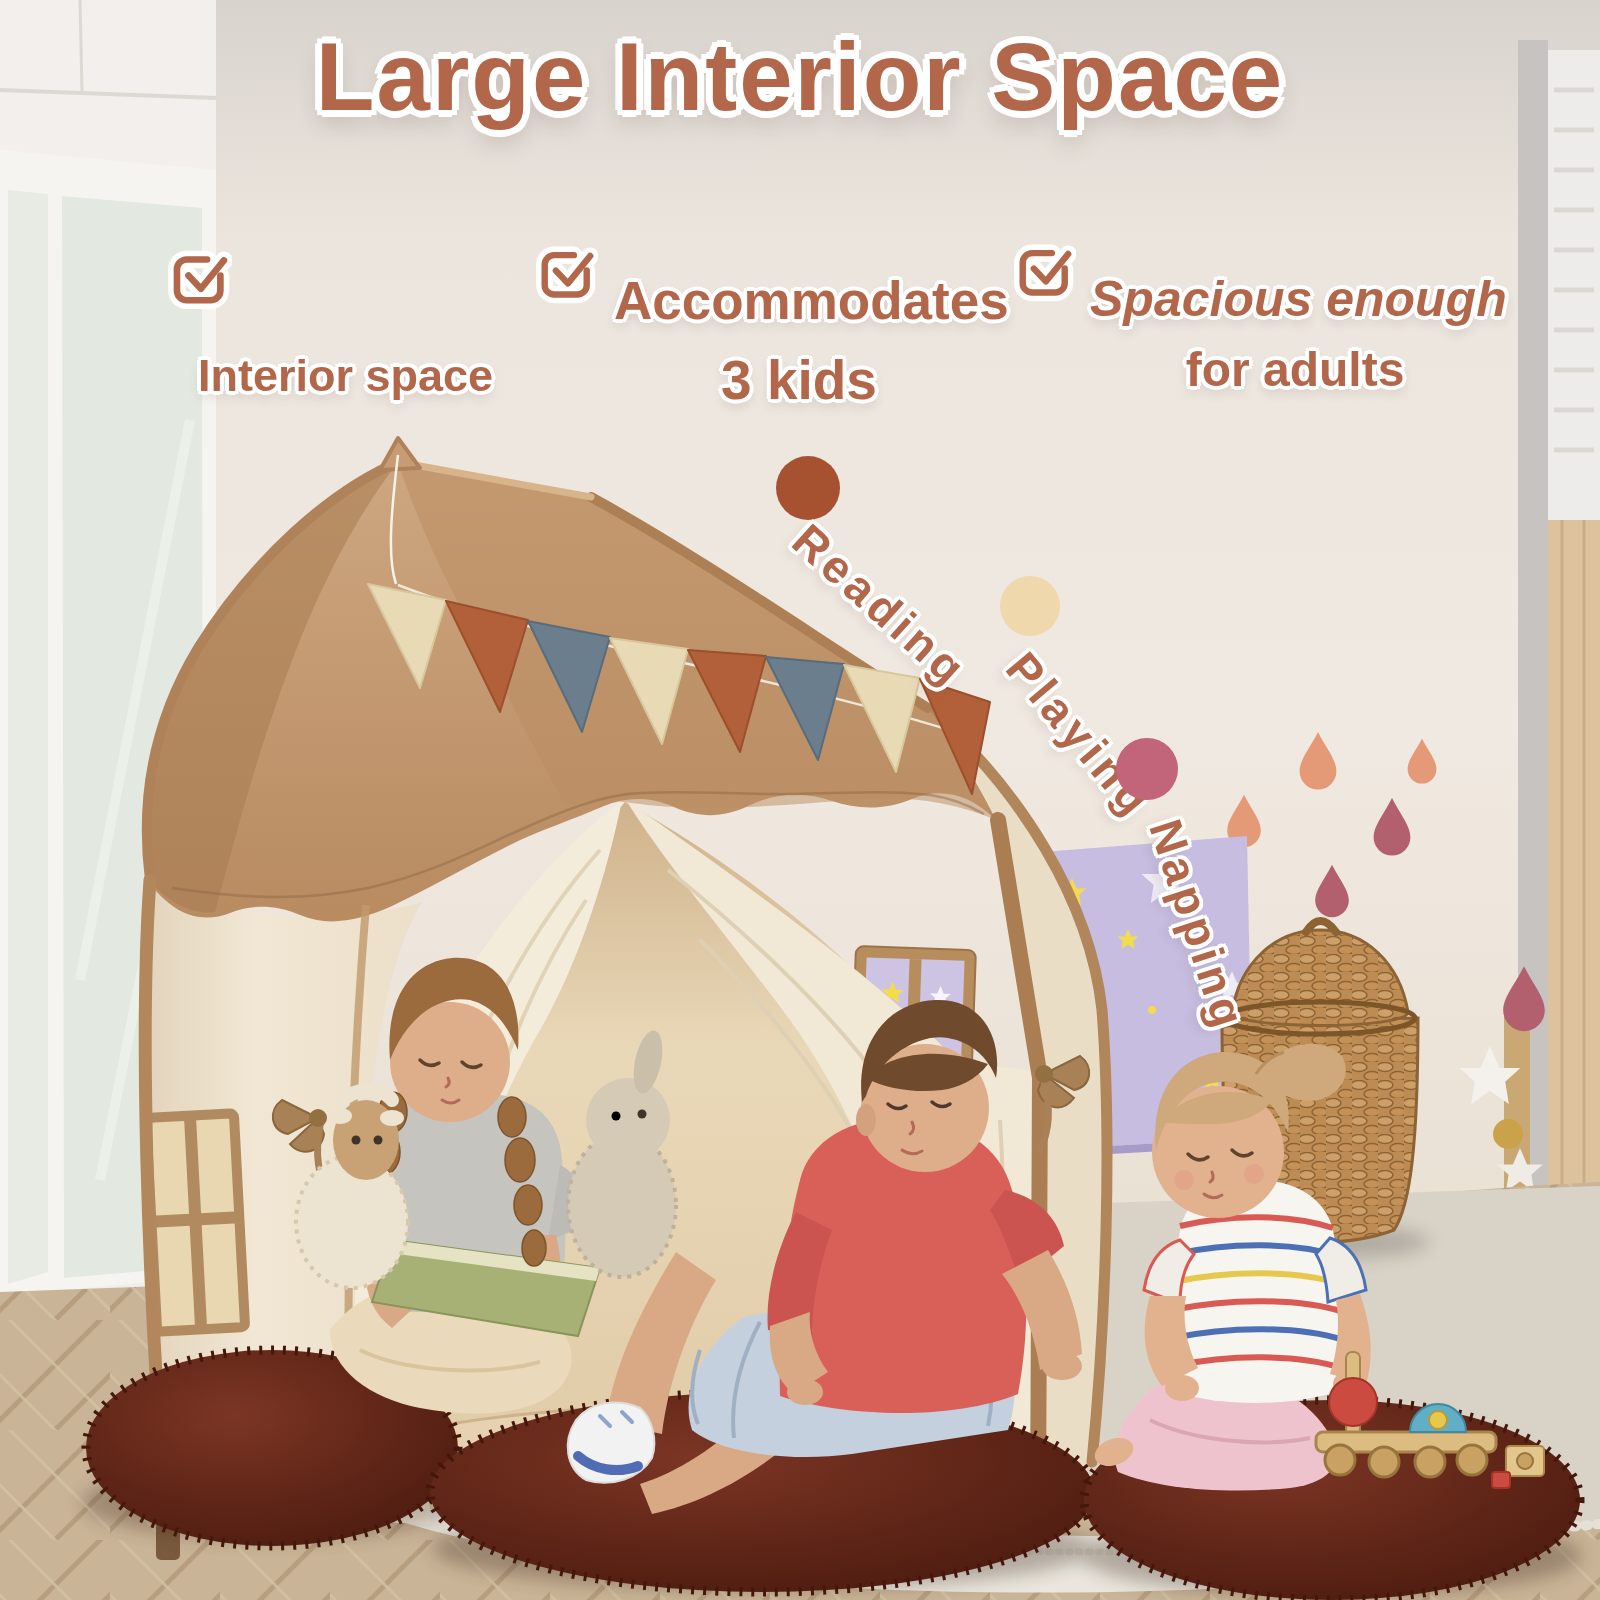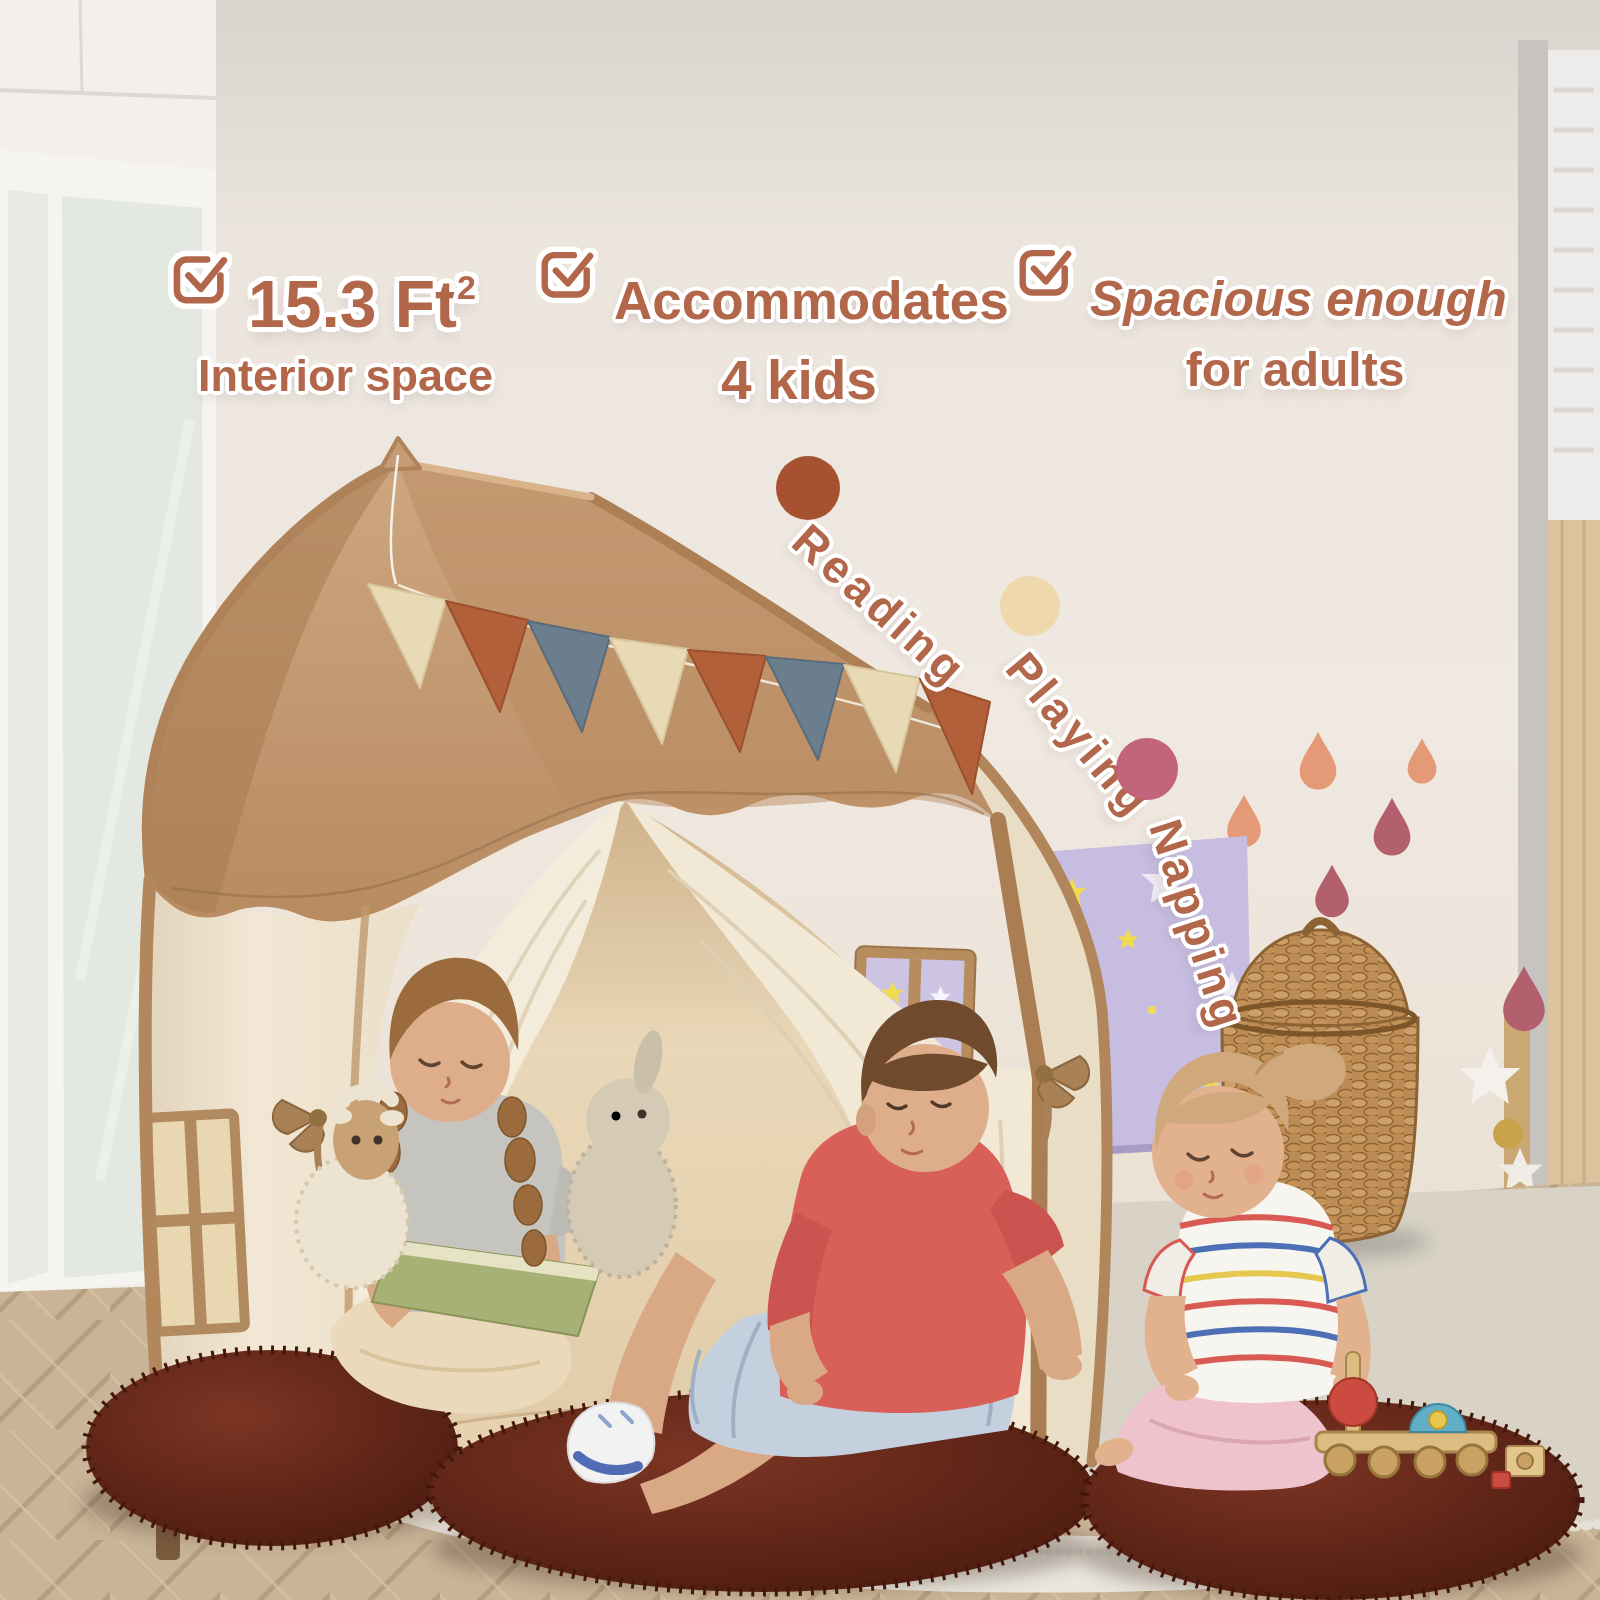--- a/index.html
+++ b/index.html
@@ -351,53 +351,53 @@
           <circle cx="1472" cy="1460" r="15"></circle>
       </g>
       <path d="M1410,1432 a28,28 0 0 1 56,0 z" fill="#62aec6" stroke="#3f8aa3" stroke-width="2"></path>
       <circle cx="1438" cy="1420" r="9" fill="#e7c84f" stroke="#b99b32" stroke-width="2"></circle>
       <rect x="1506" y="1446" width="38" height="30" rx="4" fill="#e2c68c" stroke="#ad8950" stroke-width="2"></rect>
       <circle cx="1525" cy="1461" r="8" fill="#c9a263" stroke="#96743c" stroke-width="2"></circle>
       <rect x="1492" y="1472" width="18" height="16" rx="3" fill="#cc4b40" stroke="#a33527" stroke-width="2"></rect>
     </g>
   </svg>
 
+  <div id="page-title" class="txt outline-lg">Large Interior Space</div>
 
   <div id="feature-1" class="feature">
     <span class="icon">
       <svg viewBox="0 0 72 70" width="64" height="62">
         <g stroke="#ffffff" stroke-width="20" fill="none" stroke-linecap="round" stroke-linejoin="round">
           <path d="M59,31 V48 a11,11 0 0 1 -11,11 H21 a11,11 0 0 1 -11,-11 V24 a11,11 0 0 1 11,-11 h23"></path>
           <path d="M23,31 L37,46 L63,14"></path>
         </g>
         <g stroke="#b2674a" stroke-width="7.5" fill="none" stroke-linecap="round" stroke-linejoin="round">
           <path d="M59,31 V48 a11,11 0 0 1 -11,11 H21 a11,11 0 0 1 -11,-11 V24 a11,11 0 0 1 11,-11 h23"></path>
           <path d="M23,31 L37,46 L63,14"></path>
         </g>
       </svg>
     </span>
-    <div class="txt f-value outline-md"><span>15.3 Ft</span><span class="f-sup">2</span></div>
     <div class="txt f-label outline-sm">Interior space</div>
   </div>
 
   <div id="feature-2" class="feature">
     <span class="icon">
       <svg viewBox="0 0 72 70" width="62" height="60">
         <g stroke="#ffffff" stroke-width="20" fill="none" stroke-linecap="round" stroke-linejoin="round">
           <path d="M59,31 V48 a11,11 0 0 1 -11,11 H21 a11,11 0 0 1 -11,-11 V24 a11,11 0 0 1 11,-11 h23"></path>
           <path d="M23,31 L37,46 L63,14"></path>
         </g>
         <g stroke="#b2674a" stroke-width="7.5" fill="none" stroke-linecap="round" stroke-linejoin="round">
           <path d="M59,31 V48 a11,11 0 0 1 -11,11 H21 a11,11 0 0 1 -11,-11 V24 a11,11 0 0 1 11,-11 h23"></path>
           <path d="M23,31 L37,46 L63,14"></path>
         </g>
       </svg>
     </span>
     <div class="txt f-value outline-sm">Accommodates</div>
-    <div class="txt f-label outline-sm">4 kids</div>
+    <div class="txt f-label outline-sm">3 kids</div>
   </div>
 
   <div id="feature-3" class="feature">
     <span class="icon">
       <svg viewBox="0 0 72 70" width="62" height="60">
         <g stroke="#ffffff" stroke-width="20" fill="none" stroke-linecap="round" stroke-linejoin="round">
           <path d="M59,31 V48 a11,11 0 0 1 -11,11 H21 a11,11 0 0 1 -11,-11 V24 a11,11 0 0 1 11,-11 h23"></path>
           <path d="M23,31 L37,46 L63,14"></path>
         </g>
         <g stroke="#b2674a" stroke-width="7.5" fill="none" stroke-linecap="round" stroke-linejoin="round">

